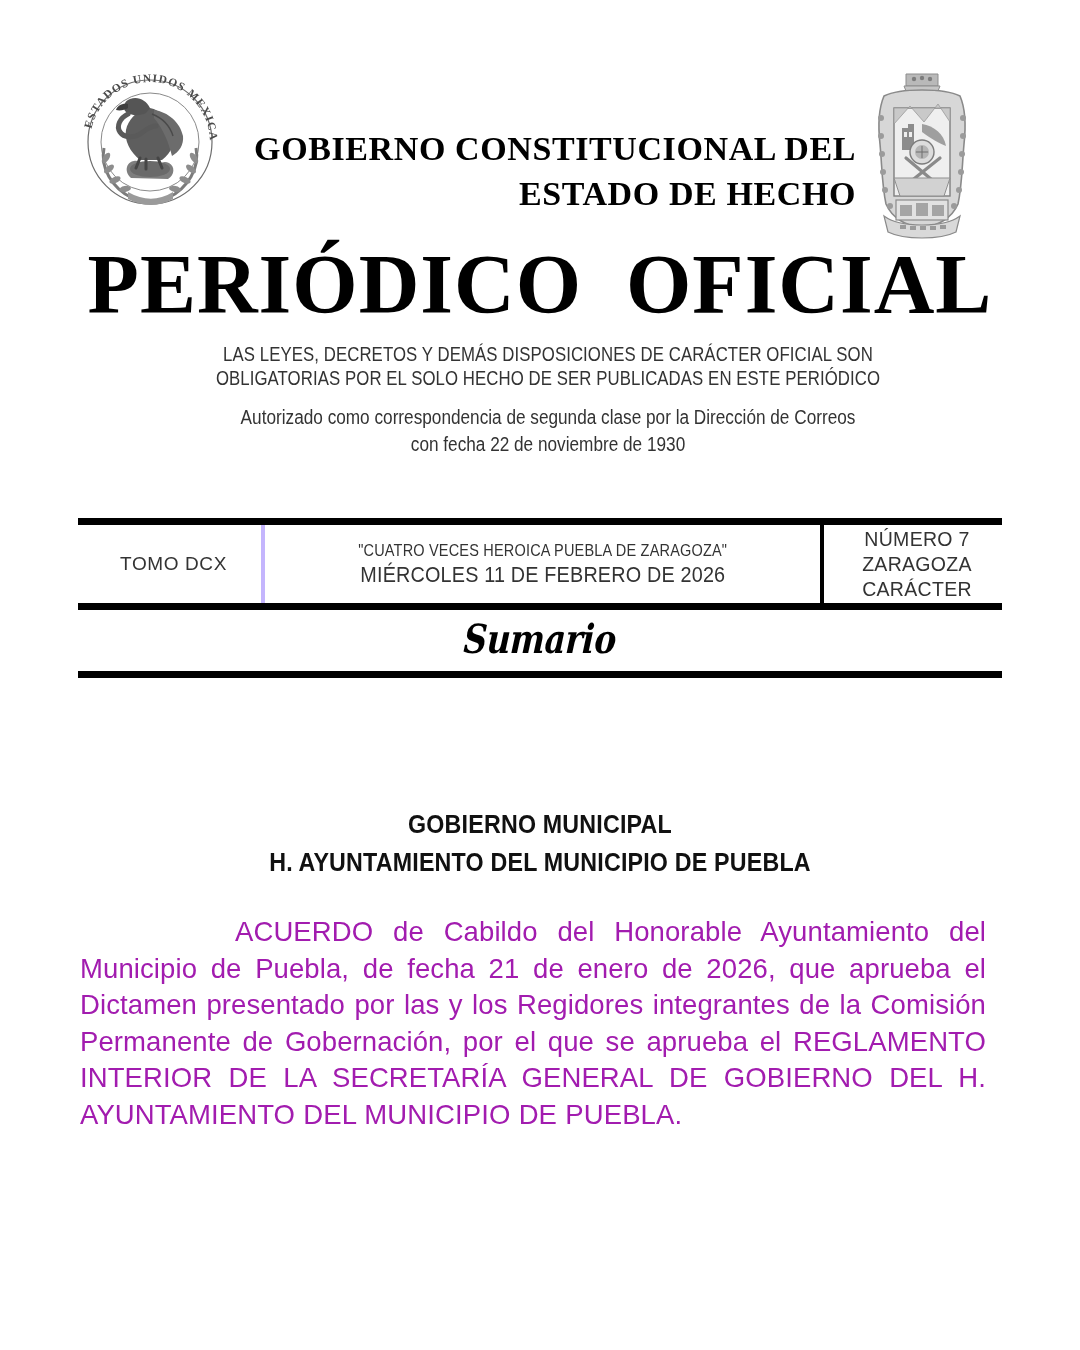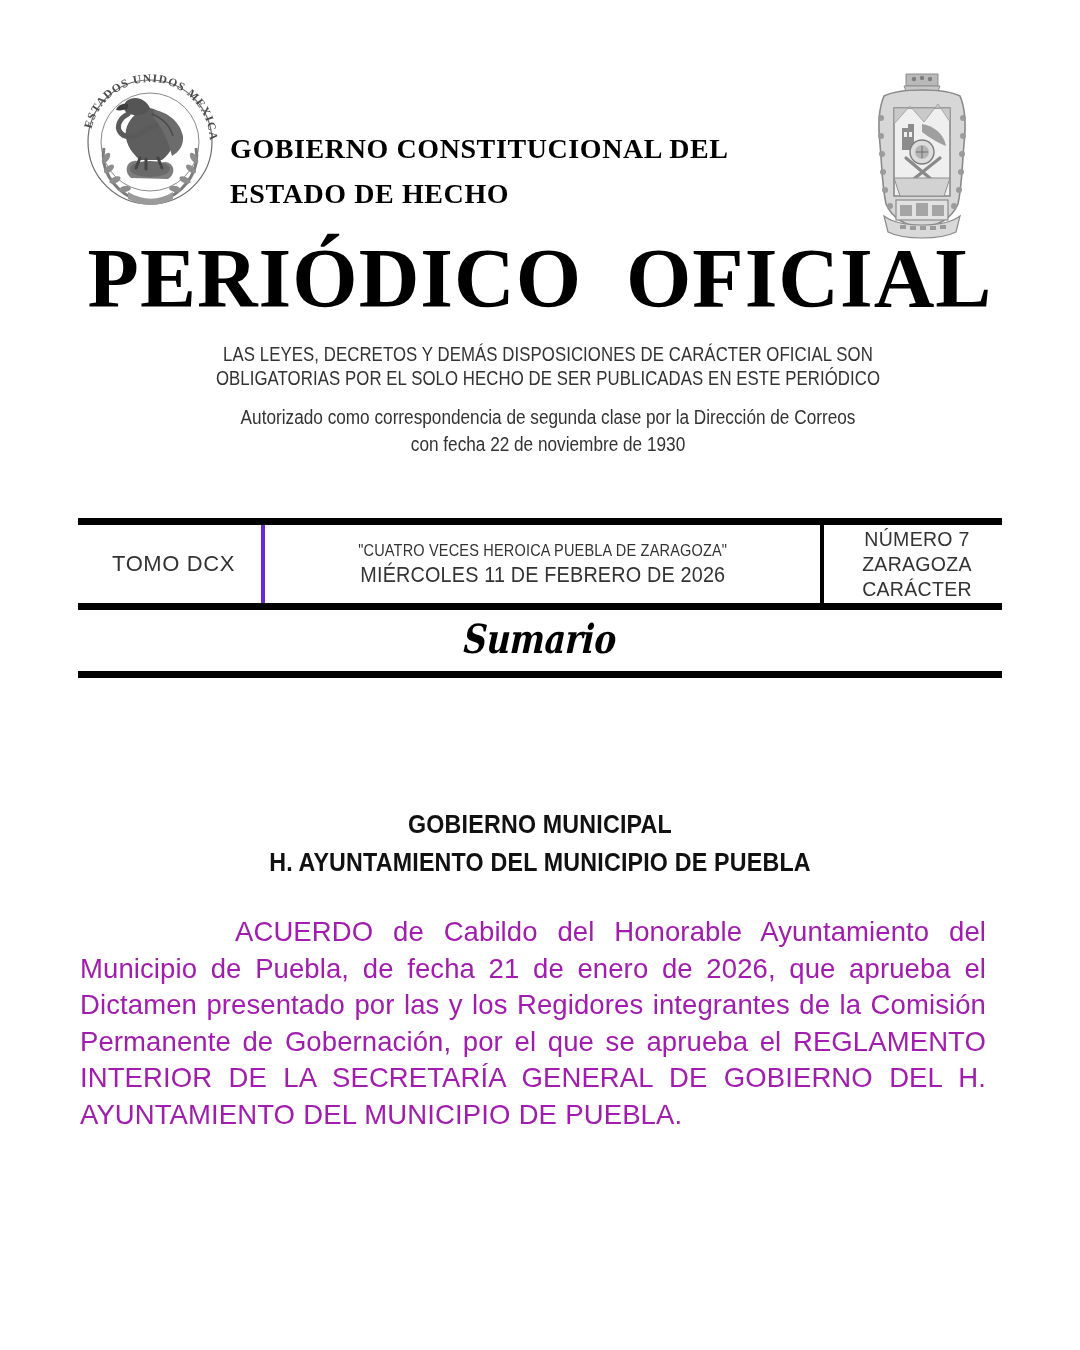--- a/index.html
+++ b/index.html
@@ -44,33 +44,33 @@
     top: 66px;
     width: 112px;
     height: 180px;
   }
 
   .gob-title {
     position: absolute;
     left: 230px;
     top: 126px;
     width: 626px;
-    text-align: left;
+    text-align: right;
     font-family: "Liberation Serif", "DejaVu Serif", serif;
     font-weight: bold;
-    font-size: 28px;
+    font-size: 34px;
     line-height: 45px;
     letter-spacing: 0.6px;
     color: #000;
   }
 
   .periodico {
     position: absolute;
     left: 60px;
-    top: 236px;
+    top: 242px;
     width: 960px;
     text-align: center;
     font-family: "Liberation Serif", "DejaVu Serif", serif;
     font-weight: bold;
     font-size: 84px;
     line-height: 86px;
     letter-spacing: 1px;
     color: #000;
     white-space: pre;
   }
@@ -119,22 +119,22 @@
     display: flex;
     align-items: center;
     justify-content: center;
     text-align: center;
     box-sizing: border-box;
     color: #333;
     padding-left: 8px;
   }
   .cell-tomo {
     width: 187px;
-    border-right: 4px solid #6d28d9;
-    font-size: 22px;
+    border-right: 4px solid #c4b5fd;
+    font-size: 19px;
     letter-spacing: 0.6px;
   }
   .cell-mid {
     flex: 1;
     border-right: 4px solid #000;
     flex-direction: column;
     padding: 0 8px;
   }
   .mid-l1 {
     font-family: "Liberation Sans Narrow", "Liberation Sans", sans-serif;

